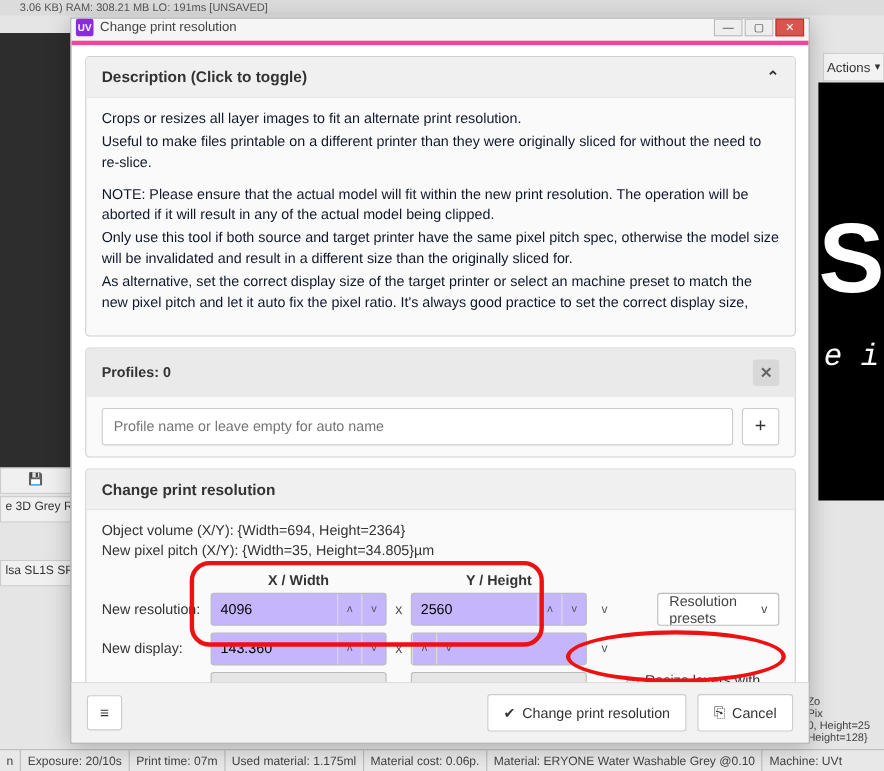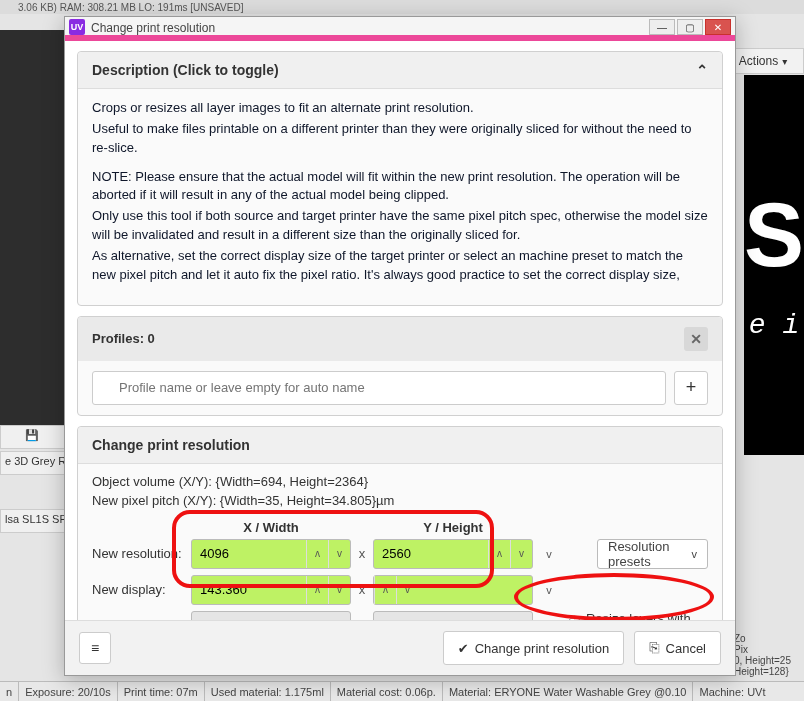--- a/index.html
+++ b/index.html
@@ -12,21 +12,21 @@
     font-size: 13px;
     color: #333;
   }
   
   .bg-topbar {
     position: absolute; top: 0; left: 0; right: 0; height: 14px;
     background: #dcdcdc; font-size: 10px; color: #555; padding-left: 18px;
     display: flex; align-items: center;
   }
   .bg-toolbar {
-    position: absolute; top: 48px; right: 0; width: 82px; height: 26px;
+    position: absolute; top: 48px; right: 0; width: 56px; height: 26px;
     background: #f2f2f2; border: 1px solid #ccc;
     display: flex; align-items: center; justify-content: center; font-size: 12px;
   }
   .bg-right-dark {
     position: absolute; top: 75px; right: 0; width: 60px; height: 380px;
     background: #000; color: #fff; display:flex; flex-direction:column;
     align-items:center; justify-content:center; font-size: 40px;
     font-family: Georgia, serif;
   }
   .bg-right-dark .big { font-size: 90px; font-weight: bold; line-height:1; }
@@ -53,22 +53,22 @@
   }
 
   
   .dialog {
     position: absolute; top: 16px; left: 64px; width: 672px; height: 660px;
     background: #fff; border: 1px solid #999;
     box-shadow: 0 4px 20px rgba(0,0,0,0.25);
     display: flex; flex-direction: column;
   }
   .dlg-titlebar {
-    height: 24px; background: #f5f5f5; border-bottom: 6px solid #ec4899;
-    display: flex; align-items: flex-end; padding: 0 4px;
+    height: 24px; background: #f5f5f5; border-bottom: 4px solid #ec4899;
+    display: flex; align-items: flex-start; padding: 0 4px;
   }
   .dlg-titlebar .app-icon {
     width: 16px; height: 16px; background: #8a2be2; border-radius: 2px;
     margin-right: 6px; display:flex; align-items:center; justify-content:center;
     color:#fff; font-size:9px; font-weight:bold;
   }
   .dlg-titlebar .title { font-size: 12px; color:#444; }
   .dlg-titlebar .win-btns { margin-left:auto; display:flex; gap:2px;}
   .dlg-titlebar .wb {
     width: 26px; height: 16px; border:1px solid #bbb; background:#eee;
@@ -93,21 +93,21 @@
   .profiles-head {
     padding: 10px 14px; font-weight:600; background:#eaeaea;
     display:flex; align-items:center; border-radius:4px 4px 0 0;
   }
   .profiles-head .xbtn {
     margin-left:auto; width:24px; height:24px; background:#d8d8d8; border-radius:3px;
     display:flex; align-items:center; justify-content:center; color:#666; font-size:14px;
   }
   .profiles-body { padding: 10px 14px; display:flex; gap:8px;}
   .profiles-body input {
-    flex:1; height:34px; border:1px solid #ccc; border-radius:3px; padding:0 26px; font-size:13px;
+    flex:1; height:34px; border:1px solid #ccc; border-radius:3px; padding:0 10px; font-size:13px;
   }
   .profiles-body .plus {
     width:34px; height:34px; border:1px solid #ccc; border-radius:3px;
     display:flex; align-items:center; justify-content:center; font-size:18px; background:#fff;
   }
 
   .cpr-body { padding: 10px 14px; font-size:13px; color:#333;}
   .cpr-body .line { margin-bottom:4px; }
   .cpr-body .bold { font-weight:400; }
 
@@ -117,21 +117,21 @@
     gap:4px; font-weight:600; text-align:center; margin: 12px 0 4px 0;
   }
   .form-row {
     display:grid;
     grid-template-columns: 95px 160px 14px 160px 28px 1fr;
     gap:4px; align-items:center; margin-bottom:6px;
   }
   .lbl { font-size:13px; color:#333; }
   .xlab { text-align:center; color:#555; }
   .spin {
-    display:flex; border:1px solid #bbb; border-radius:3px; height:30px; background:#bef264;
+    display:flex; border:1px solid #bbb; border-radius:3px; height:30px; background:#c4b5fd;
   }
   .spin.disabled { background:#e5e5e5; }
   .spin input {
     flex:1; border:none; padding:0 8px; font-size:13px; background:transparent; outline:none;
     min-width: 0; width: 100%;
   }
   .spin .arrows {
     display:flex;
   }
   .spin .arrow {

